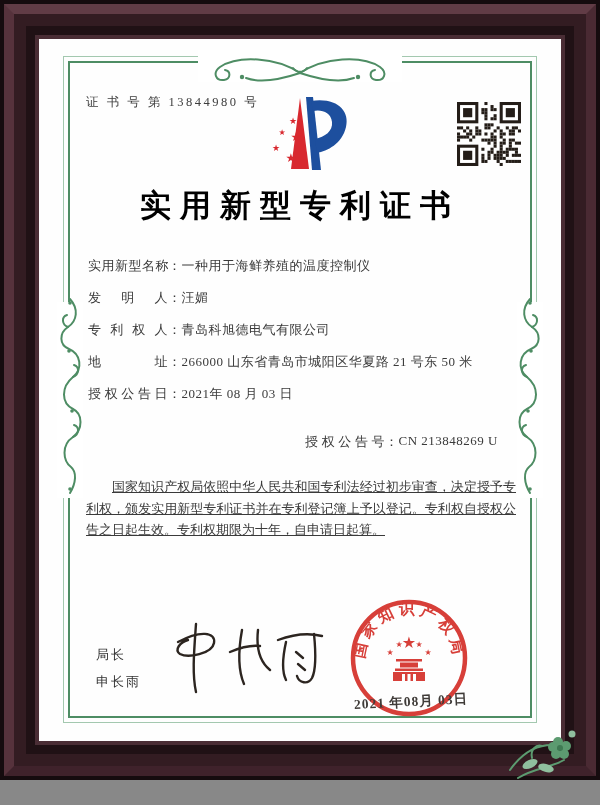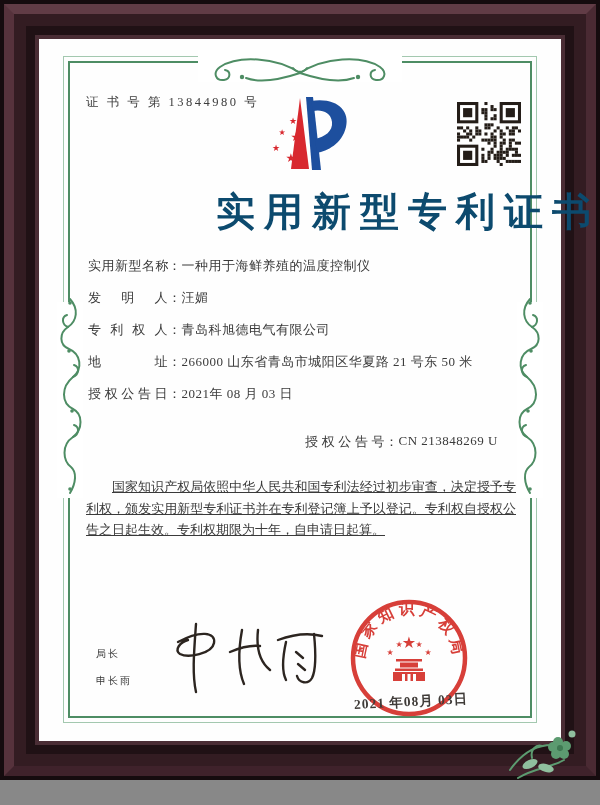--- a/index.html
+++ b/index.html
@@ -18,36 +18,36 @@
   .gb-inner{position:absolute;left:68px;top:61px;right:68px;bottom:62px;border:2px solid #4e8d64;}
   .mask{position:absolute;background:#fff;z-index:2;}
   .mask-top{left:198px;top:50px;width:204px;height:32px;}
   .mask-left{left:57px;top:302px;width:26px;height:196px;}
   .mask-right{left:517px;top:302px;width:26px;height:196px;}
   .orn{position:absolute;z-index:3;}
   
   .cert-no{position:absolute;left:86px;top:94px;font-size:12.5px;letter-spacing:2.5px;color:#3c3c3c;z-index:4;}
   .logo{position:absolute;left:249px;top:95px;z-index:4;}
   .qr{position:absolute;left:457px;top:102px;width:64px;height:64px;z-index:4;}
-  .title{position:absolute;left:0;top:185px;width:100%;text-align:right;font-size:39px;font-weight:700;
-         letter-spacing:9px;color:#0c4a6e;z-index:4;}
+  .title{position:absolute;left:0;top:185px;width:100%;text-align:center;font-size:31px;font-weight:700;
+         letter-spacing:9px;color:#000000;z-index:4;}
   
   .fields{position:absolute;left:88px;top:257px;width:436px;z-index:4;font-size:13px;letter-spacing:.5px;}
   .frow{position:relative;height:31.9px;white-space:nowrap;}
   .flabel{display:inline-block;width:80px;text-align:justify;text-align-last:justify;vertical-align:top;}
   .fsep{display:inline-block;vertical-align:top;}
   .fval{display:inline-block;vertical-align:top;}
   .grant-no{position:absolute;left:217px;top:0;margin-top:48px;}
   
   .body-text{position:absolute;left:86px;top:476px;width:430px;z-index:4;font-size:13px;line-height:21.5px;
              text-align:justify;color:#3a3a3a;text-decoration:underline;}
   .body-text p{text-indent:2em;}
   
-  .signer{position:absolute;left:96px;top:641px;z-index:4;font-family:Liberation Mono, monospace;
-          font-size:10px;color:#333;letter-spacing:2px;line-height:27px;}
+  .signer{position:absolute;left:96px;top:641px;z-index:4;font-family:Liberation Sans, sans-serif;
+          font-size:13px;color:#333;letter-spacing:2px;line-height:27px;}
   .sig{position:absolute;left:150px;top:612px;z-index:4;}
   .seal{position:absolute;left:348px;top:597px;z-index:4;opacity:.95;}
   .seal-date{position:absolute;left:344px;top:693px;width:134px;text-align:center;z-index:5;font-size:13.5px;
              font-weight:700;color:#3f3b38;letter-spacing:1px;transform:rotate(-3deg);}
   .floral{position:absolute;left:502px;top:708px;z-index:3;}
 </style>
 </head>
 <body>
 
 <div class="canvas">

